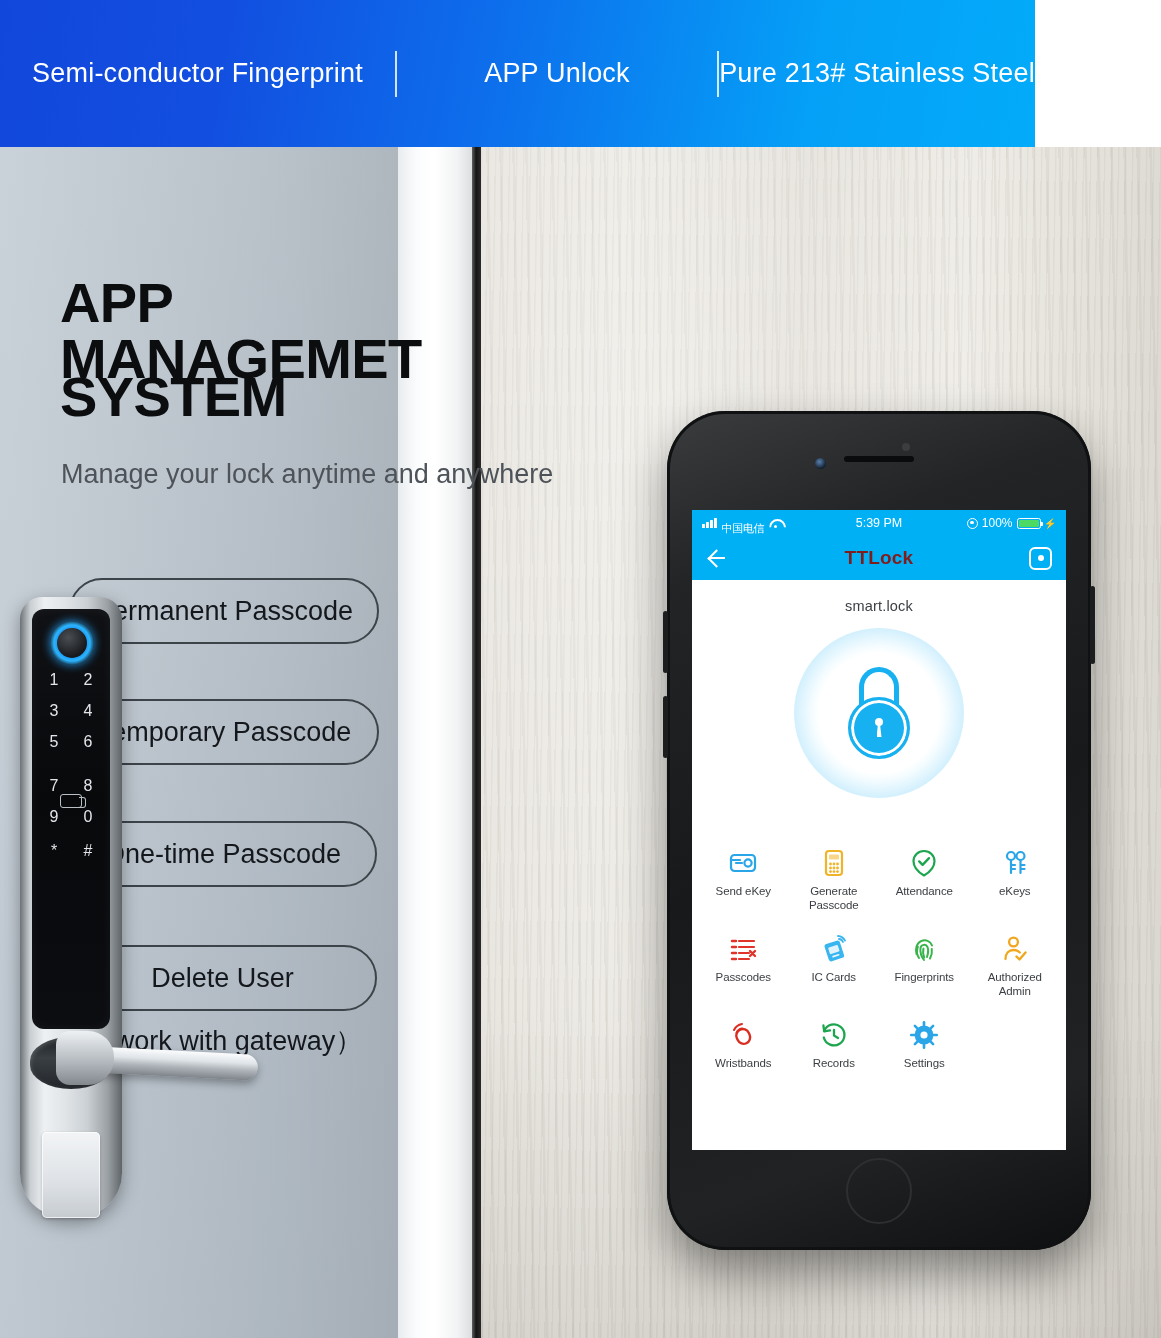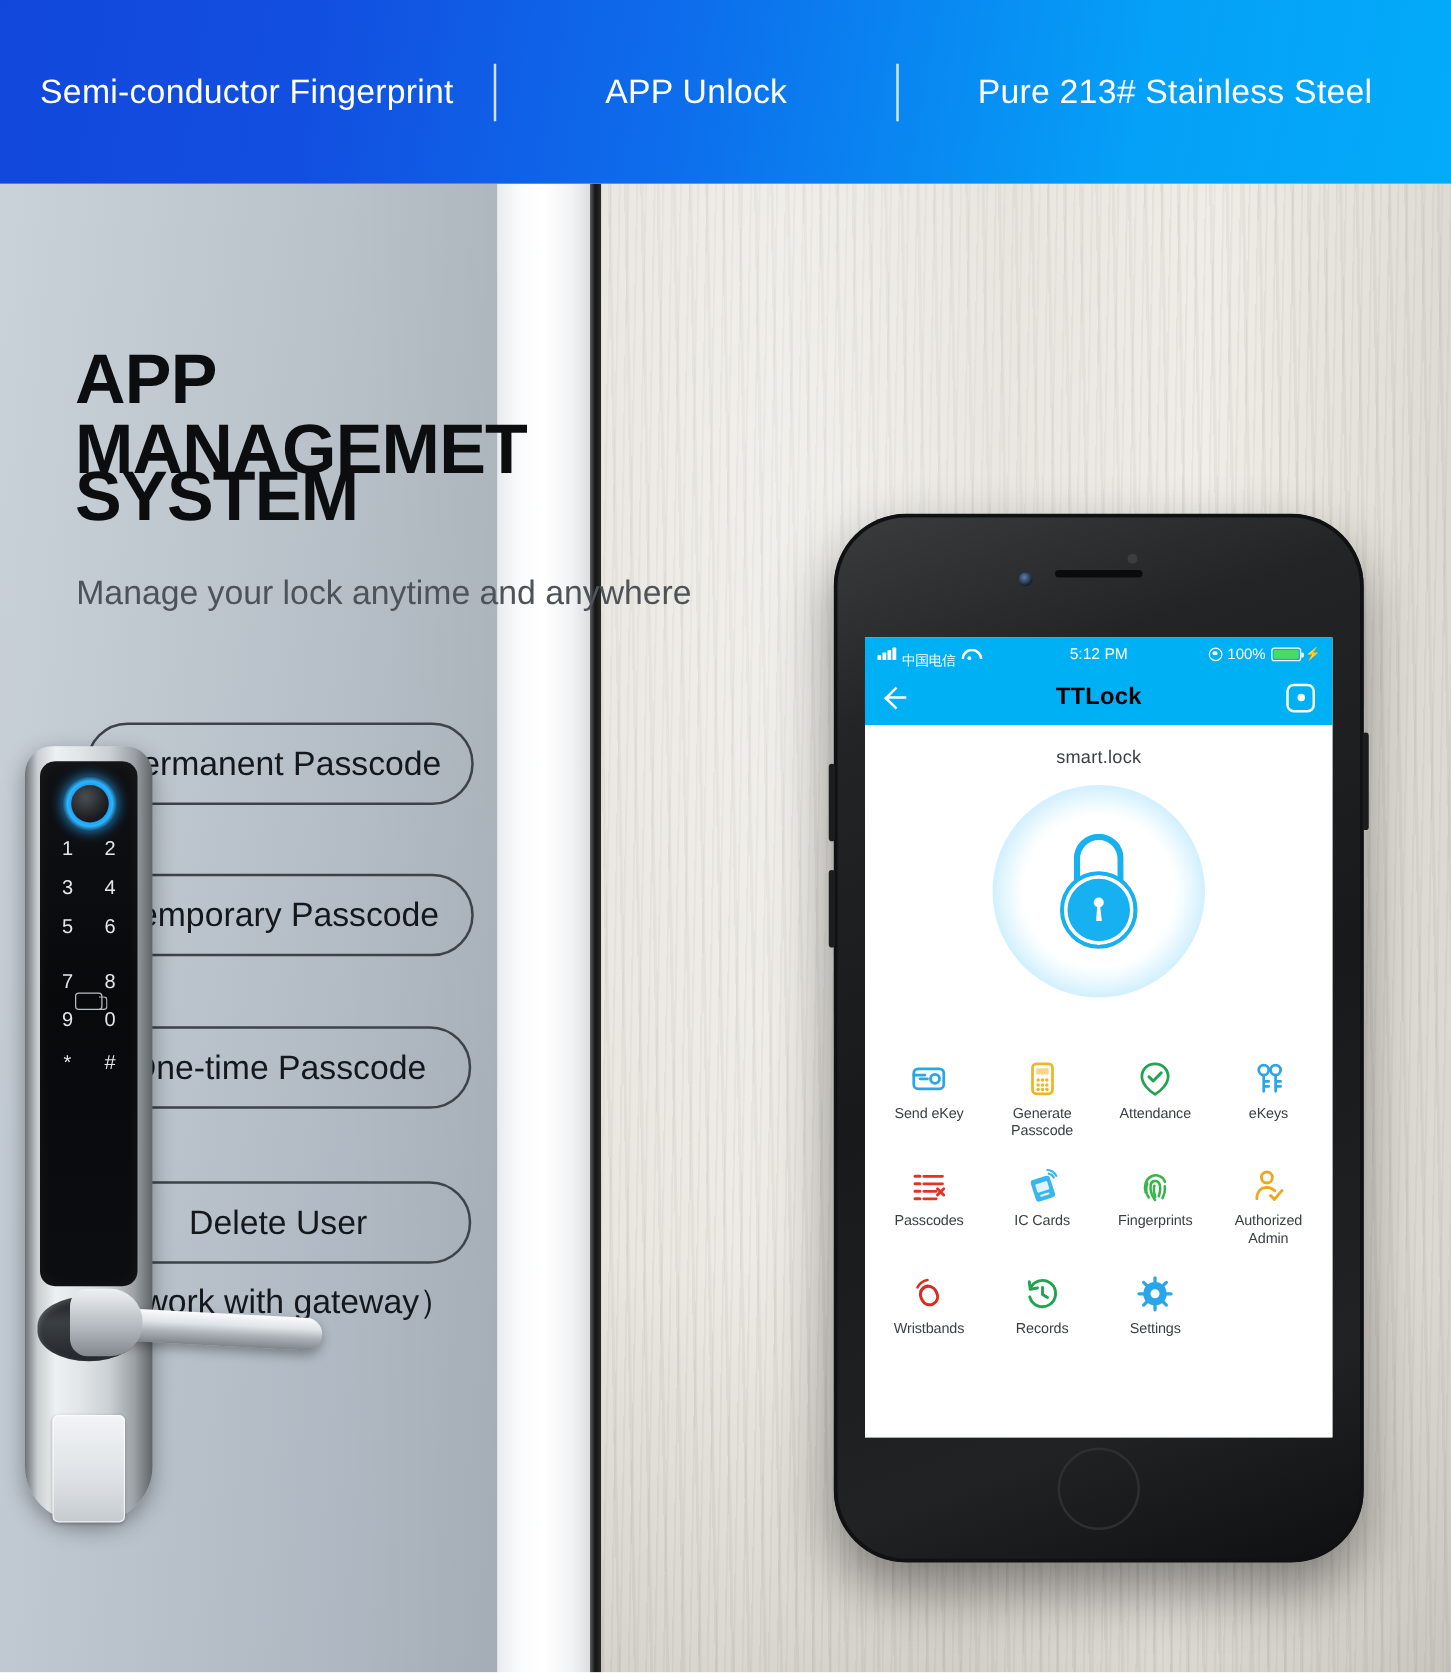--- a/index.html
+++ b/index.html
@@ -5,21 +5,21 @@
   * { margin:0; padding:0; box-sizing:border-box; }
   html, body {
     width:1161px; height:1338px;
     font-family:"Liberation Sans", sans-serif;
     overflow:hidden; background:#fff;
   }
   #page { position:relative; width:1161px; height:1338px; overflow:hidden; }
 
   
   #banner {
-    position:absolute; left:0; top:0; width:1161px; height:147px;
+    position:absolute; left:0; top:0; width:1035px; height:147px;
     background:linear-gradient(100deg,#1247dc 0%,#124fe0 22%,#0d6fec 48%,#05a0f7 78%,#03abfa 100%);
     display:flex; align-items:center;
   }
   .ban-item {
     color:#ffffff; font-size:27px; font-weight:400; letter-spacing:.2px;
     white-space:nowrap; text-align:center;
   }
   .ban-sep { width:2px; height:46px; background:rgba(255,255,255,.82); flex:0 0 auto; }
   #b1 { width:395px; }
   #b2 { width:320px; }
@@ -216,21 +216,21 @@
   #lockIconSm:after{ content:""; position:absolute; left:2.4px; top:2.4px; width:3.4px; height:3.4px; background:#fff; border-radius:50%; }
   #batt {
     width:24px; height:11px; border:1.4px solid #fff; border-radius:2.5px; padding:1px; position:relative;
   }
   #batt i { display:block; width:100%; height:100%; background:#4cd964; border-radius:1px; }
   #batt:after{ content:""; position:absolute; right:-3.5px; top:3px; width:2px; height:4px; background:#fff; border-radius:0 1px 1px 0; }
   #bolt { font-size:10px; }
 
   
   #nav {
-    height:44px; background:#00b0f5; color:#000000; display:flex; align-items:center;
+    height:44px; background:#00b0f5; color:#7f1d1d; display:flex; align-items:center;
     position:relative; padding:0 14px;
   }
   #backArr { width:22px; height:22px; position:relative; cursor:pointer; }
   #backArr:before{
     content:""; position:absolute; left:4px; top:5px; width:11px; height:11px;
     border-left:2.4px solid #fff; border-bottom:2.4px solid #fff; transform:rotate(45deg);
   }
   #backArr:after{
     content:""; position:absolute; left:4px; top:10px; width:15px; height:2.4px; background:#fff;
   }
@@ -385,21 +385,21 @@
           <div id="statLeft">
             <span class="bars">
                 <i></i>
                 <i></i>
                 <i></i>
                 <i></i>
               </span>
             <span id="carrier">中国电信</span>
             <span class="wifi"></span>
           </div>
-          <div id="statTime">5:12 PM</div>
+          <div id="statTime">5:39 PM</div>
           <div id="statRight">
             <span id="lockIconSm"></span>
             <span>100%</span>
             <span id="batt">
                 <i></i>
               </span>
             <span id="bolt">⚡</span>
           </div>
         </div>
 

